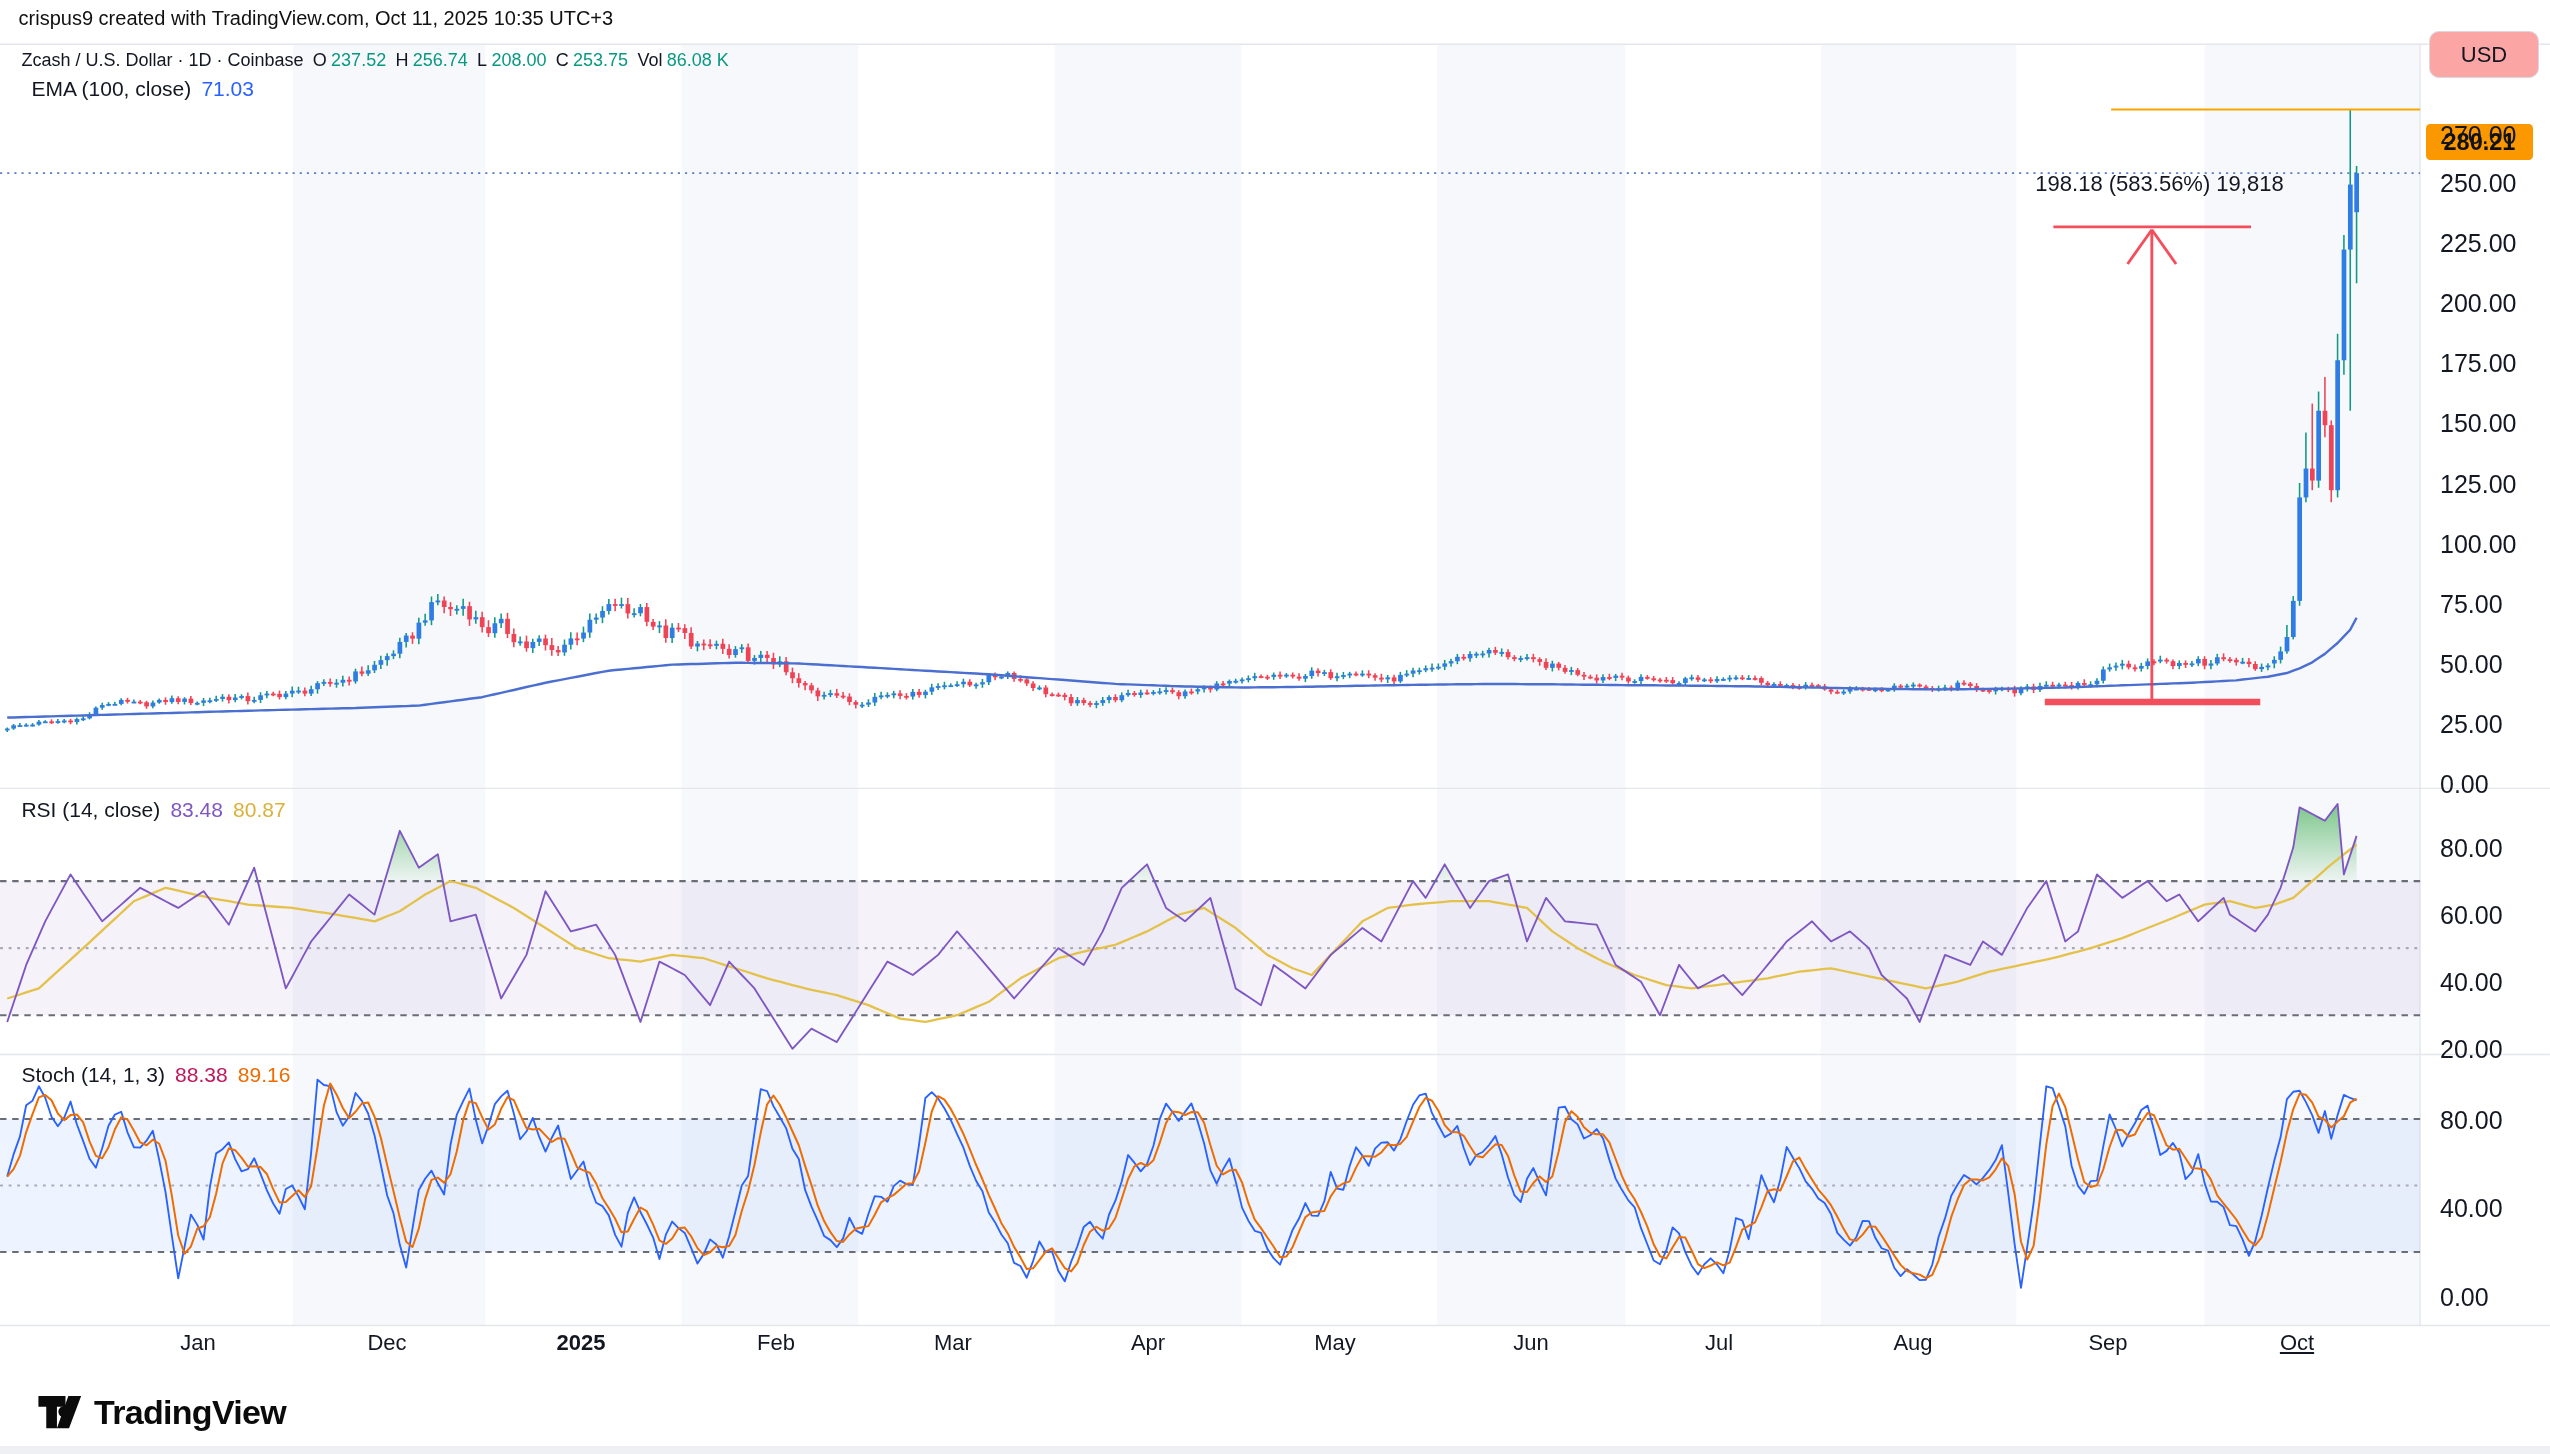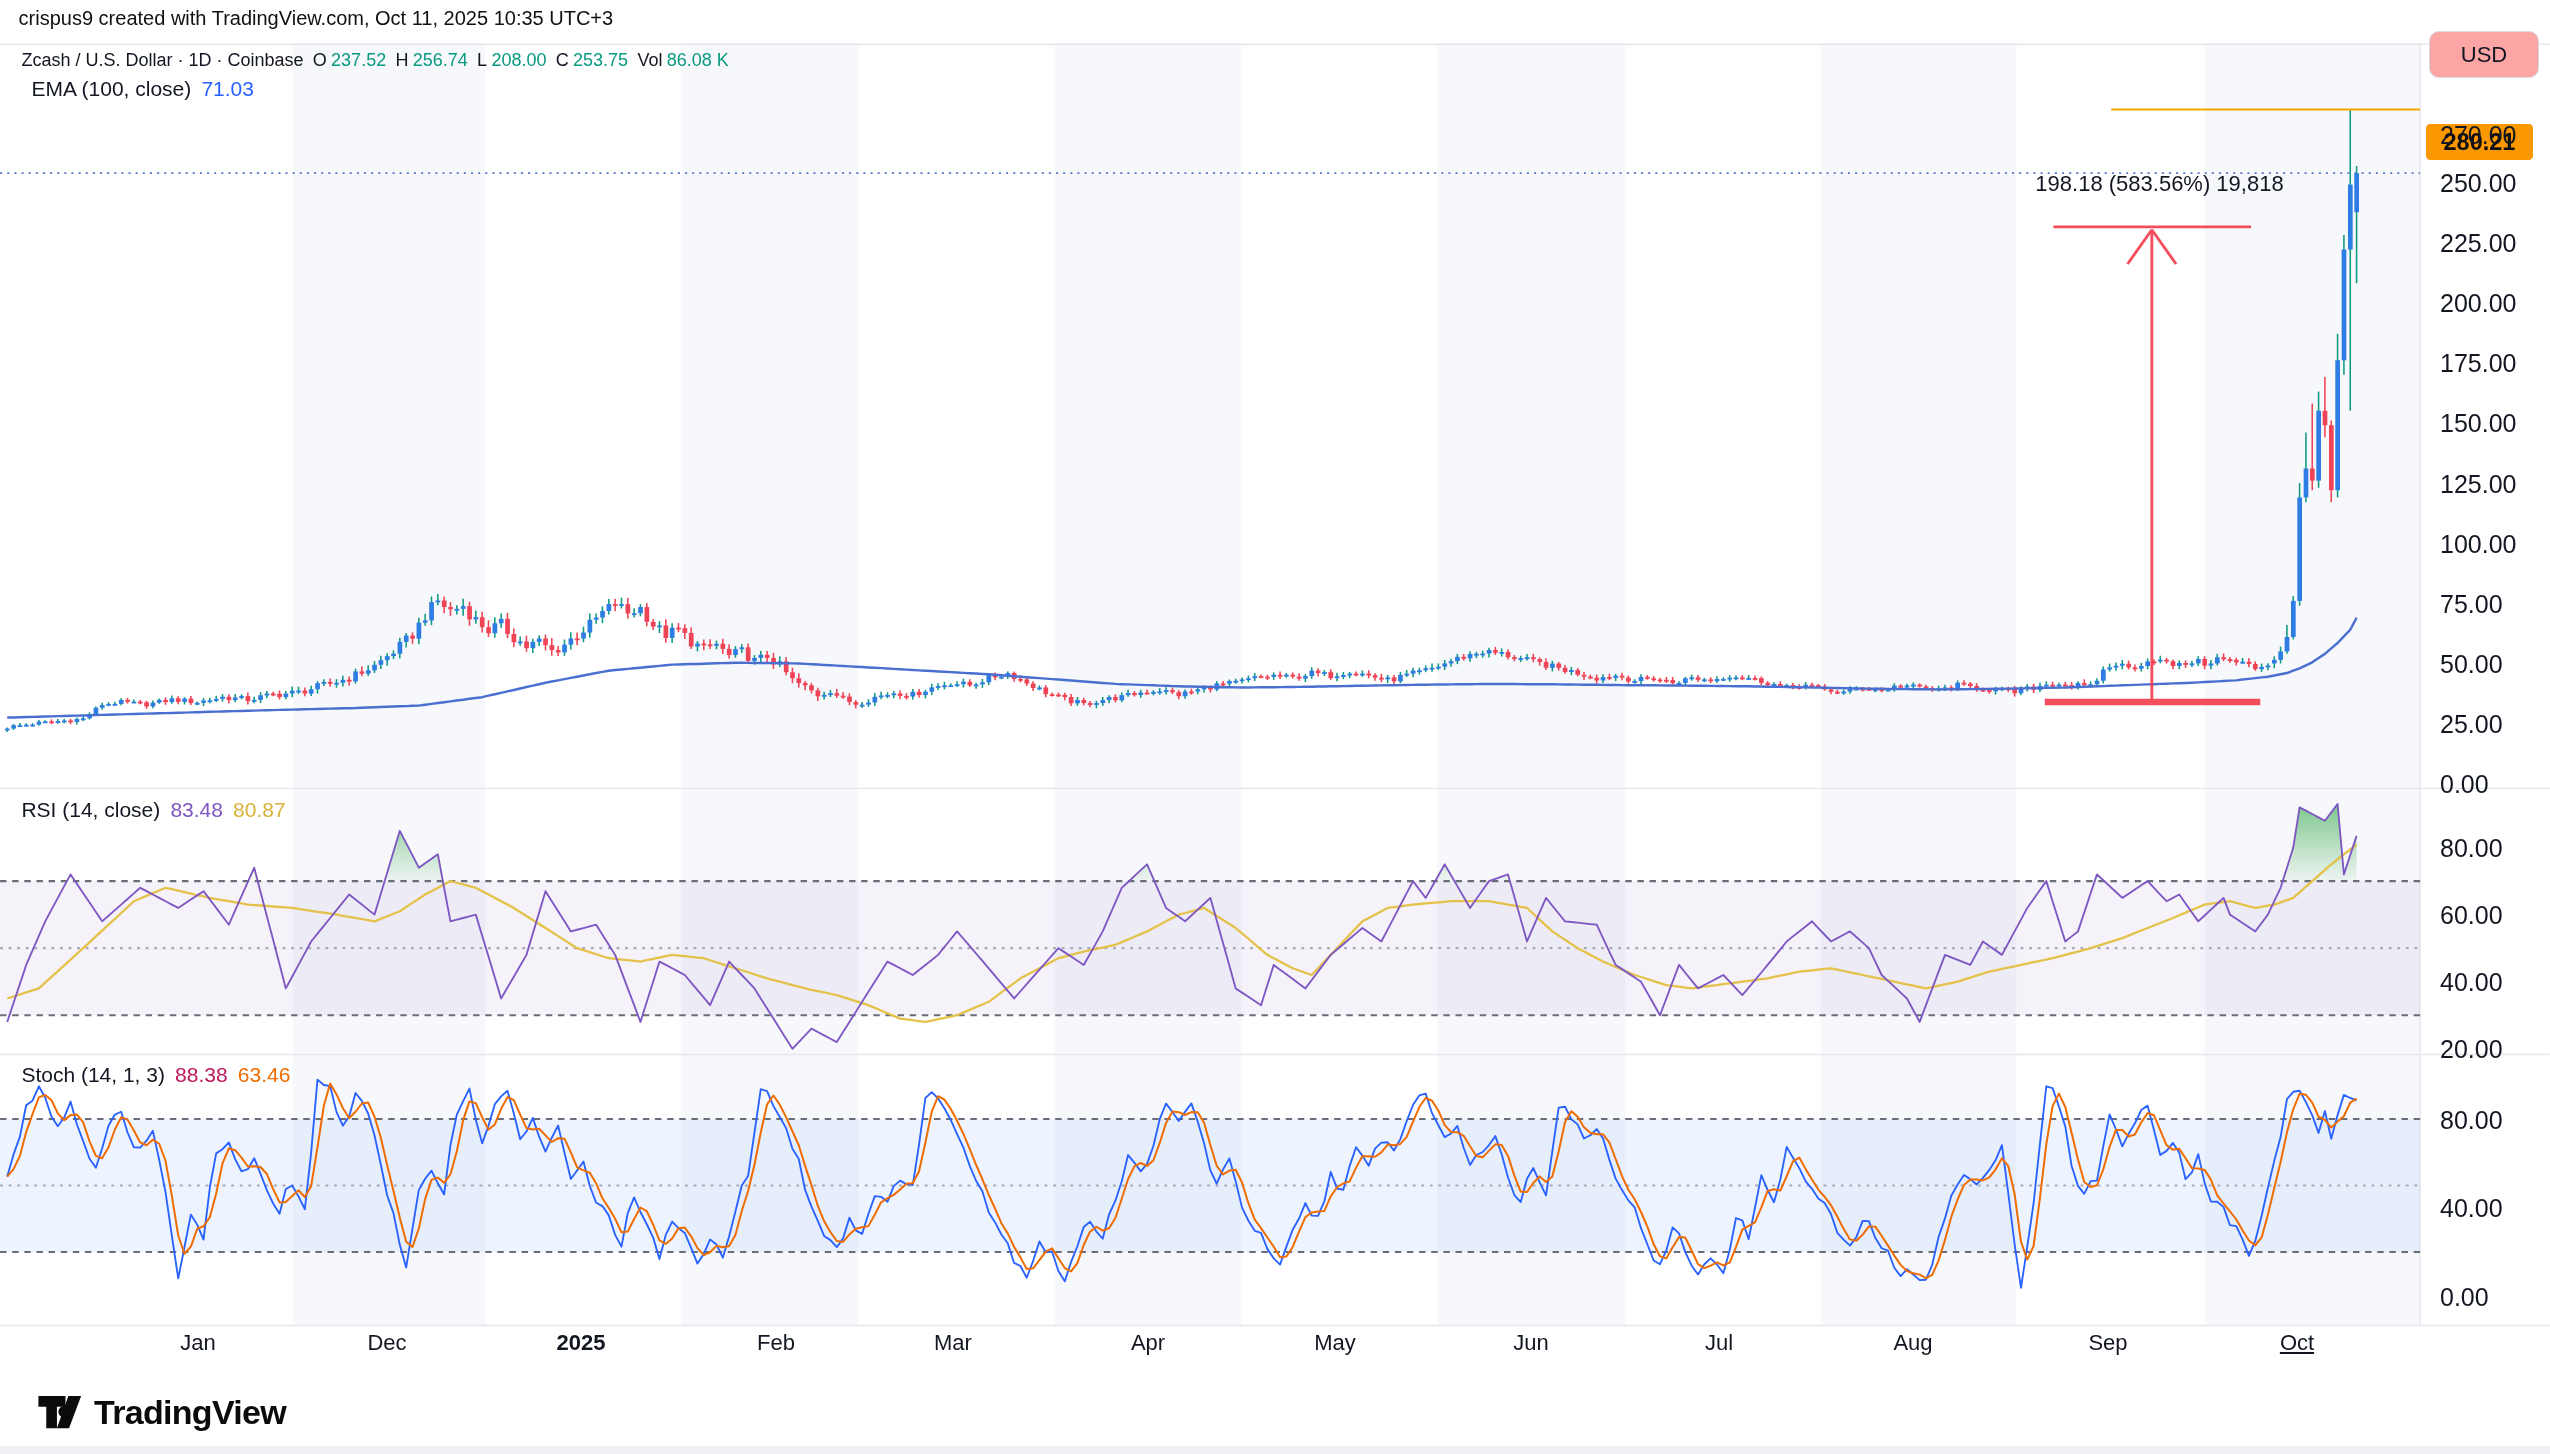--- a/index.html
+++ b/index.html
@@ -824,21 +824,21 @@
       <path d="M3199.4,1235.0L3205.4,1216.2L3214.2,1188.0L3223.1,1131.6L3232.0,1136.3L3240.9,1141.0L3249.7,1145.7L3258.6,1150.4L3267.5,1138.7L3276.4,1126.9L3285.2,1225.6L3294.1,1198.6L3303.0,1171.6L3303.0,1235.0L3199.4,1235.0Z" fill="url(#gfill)"></path>
       <polyline points="10.0,1399.5 18.9,1396.7 27.8,1393.9 36.6,1391.0 45.5,1388.2 54.4,1385.4 63.3,1377.3 72.1,1369.3 81.0,1361.2 89.9,1353.2 98.8,1345.1 107.6,1337.1 116.5,1329.0 125.4,1320.8 134.3,1312.5 143.1,1304.3 152.0,1296.1 160.9,1287.9 169.8,1279.7 178.6,1271.4 187.5,1263.2 196.4,1259.4 205.3,1255.7 214.1,1251.9 223.0,1248.2 231.9,1244.4 240.8,1246.4 249.7,1248.4 258.5,1250.4 267.4,1252.5 276.3,1254.5 285.2,1256.5 294.0,1258.5 302.9,1260.1 311.8,1261.6 320.7,1263.2 329.5,1264.8 338.4,1266.3 347.3,1267.9 356.2,1268.6 365.0,1269.2 373.9,1269.9 382.8,1270.6 391.7,1271.3 400.5,1271.9 409.4,1272.6 418.3,1273.9 427.2,1275.3 436.0,1276.6 444.9,1278.0 453.8,1279.3 462.7,1280.7 471.6,1282.0 480.4,1283.6 489.3,1285.1 498.2,1286.7 507.1,1288.3 515.9,1289.8 524.8,1291.4 533.7,1287.9 542.6,1284.3 551.4,1280.8 560.3,1277.3 569.2,1271.4 578.1,1265.5 586.9,1259.7 595.8,1253.8 604.7,1249.1 613.6,1244.4 622.4,1239.7 631.3,1235.0 640.2,1237.3 649.1,1239.7 657.9,1242.0 666.8,1244.4 675.7,1249.1 684.6,1253.8 693.5,1258.5 702.3,1263.2 711.2,1267.9 720.1,1272.6 729.0,1278.2 737.8,1283.9 746.7,1289.5 755.6,1295.2 764.5,1300.8 773.3,1306.4 782.2,1312.1 791.1,1317.7 800.0,1323.4 808.8,1329.0 817.7,1331.8 826.6,1334.6 835.5,1337.5 844.3,1340.3 853.2,1343.1 862.1,1344.0 871.0,1345.0 879.8,1345.9 888.7,1346.9 897.6,1347.8 906.5,1345.9 915.4,1344.0 924.2,1342.2 933.1,1340.3 942.0,1338.4 950.9,1339.3 959.7,1340.3 968.6,1341.2 977.5,1342.2 986.4,1343.1 995.2,1345.9 1004.1,1348.7 1013.0,1351.6 1021.9,1354.4 1030.7,1357.2 1039.6,1360.0 1048.5,1362.8 1057.4,1365.7 1066.2,1368.5 1075.1,1371.3 1084.0,1373.7 1092.9,1376.0 1101.7,1378.3 1110.6,1380.7 1119.5,1383.0 1128.4,1385.4 1137.3,1387.3 1146.1,1389.2 1155.0,1391.0 1163.9,1392.9 1172.8,1394.8 1181.6,1397.6 1190.5,1400.4 1199.4,1403.3 1208.3,1406.1 1217.1,1408.9 1226.0,1412.7 1234.9,1416.4 1243.8,1420.2 1252.6,1423.9 1261.5,1427.7 1270.4,1428.9 1279.3,1430.0 1288.1,1431.2 1297.0,1432.4 1305.9,1430.5 1314.8,1428.6 1323.6,1426.8 1332.5,1424.9 1341.4,1423.0 1350.3,1419.2 1359.2,1415.5 1368.0,1411.7 1376.9,1408.0 1385.8,1404.2 1394.7,1397.6 1403.5,1391.0 1412.4,1384.5 1421.3,1377.9 1430.2,1371.3 1439.0,1366.6 1447.9,1361.9 1456.8,1357.2 1465.7,1352.5 1474.5,1347.8 1483.4,1343.1 1492.3,1340.8 1501.2,1338.4 1510.0,1336.0 1518.9,1333.7 1527.8,1331.8 1536.7,1329.9 1545.5,1328.1 1554.4,1326.2 1563.3,1324.3 1572.2,1320.5 1581.1,1316.8 1589.9,1313.0 1598.8,1309.3 1607.7,1305.5 1616.6,1300.8 1625.4,1296.1 1634.3,1291.4 1643.2,1286.7 1652.1,1282.0 1660.9,1279.7 1669.8,1277.3 1678.7,1275.0 1687.6,1272.6 1696.4,1278.2 1705.3,1283.9 1714.2,1289.5 1723.1,1295.2 1731.9,1300.8 1740.8,1308.3 1749.7,1315.8 1758.6,1323.4 1767.4,1330.9 1776.3,1338.4 1785.2,1343.1 1794.1,1347.8 1803.0,1352.5 1811.8,1357.2 1820.7,1360.3 1829.6,1363.5 1838.5,1366.6 1847.3,1357.2 1856.2,1347.8 1865.1,1338.4 1874.0,1329.0 1882.8,1319.6 1891.7,1310.2 1900.6,1300.8 1909.5,1291.4 1918.3,1286.7 1927.2,1282.0 1936.1,1277.3 1945.0,1272.6 1953.8,1271.4 1962.7,1270.3 1971.6,1269.1 1980.5,1267.9 1989.3,1267.1 1998.2,1266.3 2007.1,1265.5 2016.0,1264.8 2024.9,1264.0 2033.7,1263.2 2042.6,1263.2 2051.5,1263.2 2060.4,1263.2 2069.2,1263.2 2078.1,1263.2 2087.0,1263.2 2095.9,1264.8 2104.7,1266.3 2113.6,1267.9 2122.5,1269.5 2131.4,1271.0 2140.2,1272.6 2149.1,1280.8 2158.0,1289.0 2166.9,1297.3 2175.7,1305.5 2184.6,1311.4 2193.5,1317.3 2202.4,1323.1 2211.2,1329.0 2220.1,1333.7 2229.0,1338.4 2237.9,1343.1 2246.8,1347.8 2255.6,1351.6 2264.5,1355.3 2273.4,1359.1 2282.3,1362.8 2291.1,1366.6 2300.0,1369.4 2308.9,1372.2 2317.8,1375.1 2326.6,1377.9 2335.5,1380.7 2344.4,1381.9 2353.3,1383.0 2362.1,1384.2 2371.0,1385.4 2379.9,1384.2 2388.8,1383.0 2397.6,1381.9 2406.5,1380.7 2415.4,1379.5 2424.3,1378.3 2433.1,1377.2 2442.0,1376.0 2450.9,1374.8 2459.8,1373.7 2468.7,1372.5 2477.5,1371.3 2486.4,1369.4 2495.3,1367.5 2504.2,1365.7 2513.0,1363.8 2521.9,1361.9 2530.8,1361.0 2539.7,1360.0 2548.5,1359.1 2557.4,1358.1 2566.3,1357.2 2575.2,1359.1 2584.0,1361.0 2592.9,1362.8 2601.8,1364.7 2610.7,1366.6 2619.5,1368.5 2628.4,1370.4 2637.3,1372.2 2646.2,1374.1 2655.0,1376.0 2663.9,1377.9 2672.8,1379.8 2681.7,1381.6 2690.6,1383.5 2699.4,1385.4 2708.3,1383.5 2717.2,1381.6 2726.1,1379.8 2734.9,1377.9 2743.8,1376.0 2752.7,1373.2 2761.6,1370.4 2770.4,1367.5 2779.3,1364.7 2788.2,1361.9 2797.1,1360.0 2805.9,1358.1 2814.8,1356.3 2823.7,1354.4 2832.6,1352.5 2841.4,1350.6 2850.3,1348.7 2859.2,1346.9 2868.1,1345.0 2876.9,1343.1 2885.8,1340.8 2894.7,1338.4 2903.6,1336.0 2912.5,1333.7 2921.3,1331.3 2930.2,1329.0 2939.1,1326.2 2948.0,1323.4 2956.8,1320.5 2965.7,1317.7 2974.6,1314.9 2983.5,1311.4 2992.3,1307.8 3001.2,1304.3 3010.1,1300.8 3019.0,1297.3 3027.8,1293.8 3036.7,1290.2 3045.6,1286.7 3054.5,1282.9 3063.3,1279.2 3072.2,1275.4 3081.1,1271.7 3090.0,1267.9 3098.8,1266.7 3107.7,1265.5 3116.6,1264.4 3125.5,1263.2 3134.4,1265.5 3143.2,1267.9 3152.1,1270.3 3161.0,1272.6 3169.9,1271.0 3178.7,1269.5 3187.6,1267.9 3196.5,1264.8 3205.4,1261.6 3214.2,1258.5 3223.1,1250.7 3232.0,1242.8 3240.9,1235.0 3249.7,1227.2 3258.6,1219.3 3267.5,1211.5 3276.4,1204.5 3285.2,1197.4 3294.1,1190.7 3303.0,1183.9 " fill="none" stroke="#e4c24a" stroke-width="3.2" stroke-linejoin="round"></polyline>
       <polyline points="10.0,1432.4 18.9,1405.8 27.8,1379.1 36.6,1352.5 45.5,1332.1 54.4,1311.8 63.3,1291.4 72.1,1275.0 81.0,1258.5 89.9,1242.0 98.8,1225.6 107.6,1238.8 116.5,1251.9 125.4,1265.1 134.3,1278.2 143.1,1291.4 152.0,1283.6 160.9,1275.7 169.8,1267.9 178.6,1260.1 187.5,1252.2 196.4,1244.4 205.3,1249.1 214.1,1253.8 223.0,1258.5 231.9,1263.2 240.8,1267.9 249.7,1272.6 258.5,1266.7 267.4,1260.8 276.3,1255.0 285.2,1249.1 294.0,1260.8 302.9,1272.6 311.8,1284.3 320.7,1296.1 329.5,1276.1 338.4,1256.2 347.3,1236.2 356.2,1216.2 365.0,1250.0 373.9,1283.9 382.8,1317.7 391.7,1351.6 400.5,1385.4 409.4,1369.0 418.3,1352.5 427.2,1336.0 436.0,1319.6 444.9,1308.6 453.8,1297.7 462.7,1286.7 471.6,1275.7 480.4,1264.8 489.3,1253.8 498.2,1260.8 507.1,1267.9 515.9,1275.0 524.8,1282.0 533.7,1252.6 542.6,1223.3 551.4,1193.9 560.3,1164.5 569.2,1181.7 578.1,1199.0 586.9,1216.2 595.8,1209.9 604.7,1203.7 613.6,1197.4 622.4,1244.4 631.3,1291.4 640.2,1289.0 649.1,1286.7 657.9,1284.3 666.8,1282.0 675.7,1311.4 684.6,1340.8 693.5,1370.1 702.3,1399.5 711.2,1384.2 720.1,1369.0 729.0,1353.7 737.8,1338.4 746.7,1308.6 755.6,1278.9 764.5,1249.1 773.3,1263.2 782.2,1277.3 791.1,1291.4 800.0,1305.5 808.8,1303.2 817.7,1300.8 826.6,1298.5 835.5,1296.1 844.3,1310.2 853.2,1324.3 862.1,1338.4 871.0,1361.9 879.8,1385.4 888.7,1408.9 897.6,1432.4 906.5,1404.2 915.4,1376.0 924.2,1347.8 933.1,1352.5 942.0,1357.2 950.9,1361.9 959.7,1366.6 968.6,1377.2 977.5,1387.8 986.4,1398.3 995.2,1408.9 1004.1,1388.5 1013.0,1368.2 1021.9,1347.8 1030.7,1357.2 1039.6,1366.6 1048.5,1376.0 1057.4,1385.4 1066.2,1399.5 1075.1,1413.6 1084.0,1427.7 1092.9,1441.8 1101.7,1455.9 1110.6,1470.0 1119.5,1460.6 1128.4,1451.2 1137.3,1441.8 1146.1,1446.5 1155.0,1451.2 1163.9,1455.9 1172.8,1460.6 1181.6,1446.5 1190.5,1432.4 1199.4,1418.3 1208.3,1404.2 1217.1,1390.1 1226.0,1376.0 1234.9,1361.9 1243.8,1347.8 1252.6,1352.5 1261.5,1357.2 1270.4,1361.9 1279.3,1366.6 1288.1,1359.5 1297.0,1352.5 1305.9,1345.5 1314.8,1338.4 1323.6,1327.4 1332.5,1316.5 1341.4,1305.5 1350.3,1315.8 1359.2,1326.2 1368.0,1336.5 1376.9,1346.9 1385.8,1357.2 1394.7,1367.8 1403.5,1378.3 1412.4,1388.9 1421.3,1399.5 1430.2,1389.4 1439.0,1379.4 1447.9,1369.3 1456.8,1359.2 1465.7,1349.1 1474.5,1339.1 1483.4,1329.0 1492.3,1334.9 1501.2,1340.8 1510.0,1346.6 1518.9,1352.5 1527.8,1336.8 1536.7,1321.2 1545.5,1305.5 1554.4,1285.1 1563.3,1264.8 1572.2,1244.4 1581.1,1236.2 1589.9,1228.0 1598.8,1219.7 1607.7,1211.5 1616.6,1231.9 1625.4,1252.2 1634.3,1272.6 1643.2,1278.9 1652.1,1285.1 1660.9,1291.4 1669.8,1283.2 1678.7,1275.0 1687.6,1266.7 1696.4,1258.5 1705.3,1290.2 1714.2,1322.0 1723.1,1353.7 1731.9,1385.4 1740.8,1391.3 1749.7,1397.2 1758.6,1403.0 1767.4,1408.9 1776.3,1380.7 1785.2,1352.5 1794.1,1359.1 1803.0,1365.7 1811.8,1372.2 1820.7,1378.8 1829.6,1385.4 1838.5,1373.7 1847.3,1361.9 1856.2,1350.2 1865.1,1338.4 1874.0,1330.9 1882.8,1323.4 1891.7,1315.8 1900.6,1308.3 1909.5,1300.8 1918.3,1307.1 1927.2,1313.3 1936.1,1319.6 1945.0,1302.7 1953.8,1285.8 1962.7,1268.8 1971.6,1251.9 1980.5,1235.0 1989.3,1246.8 1998.2,1258.5 2007.1,1242.8 2016.0,1227.2 2024.9,1211.5 2033.7,1226.8 2042.6,1242.0 2051.5,1257.3 2060.4,1272.6 2069.2,1260.1 2078.1,1247.5 2087.0,1235.0 2095.9,1231.9 2104.7,1228.7 2113.6,1225.6 2122.5,1256.9 2131.4,1288.3 2140.2,1319.6 2149.1,1299.2 2158.0,1278.9 2166.9,1258.5 2175.7,1269.5 2184.6,1280.4 2193.5,1291.4 2202.4,1292.3 2211.2,1293.3 2220.1,1294.2 2229.0,1295.2 2237.9,1296.1 2246.8,1314.9 2255.6,1333.7 2264.5,1352.5 2273.4,1358.4 2282.3,1364.3 2291.1,1370.1 2300.0,1376.0 2308.9,1391.7 2317.8,1407.3 2326.6,1423.0 2335.5,1399.5 2344.4,1376.0 2353.3,1352.5 2362.1,1363.5 2371.0,1374.4 2379.9,1385.4 2388.8,1380.7 2397.6,1376.0 2406.5,1371.3 2415.4,1366.6 2424.3,1376.0 2433.1,1385.4 2442.0,1394.8 2450.9,1384.2 2459.8,1373.7 2468.7,1363.1 2477.5,1352.5 2486.4,1341.5 2495.3,1330.6 2504.2,1319.6 2513.0,1312.5 2521.9,1305.5 2530.8,1298.5 2539.7,1291.4 2548.5,1300.8 2557.4,1310.2 2566.3,1319.6 2575.2,1314.9 2584.0,1310.2 2592.9,1305.5 2601.8,1313.3 2610.7,1321.2 2619.5,1329.0 2628.4,1347.8 2637.3,1366.6 2646.2,1374.8 2655.0,1383.0 2663.9,1391.3 2672.8,1399.5 2681.7,1416.0 2690.6,1432.4 2699.4,1408.9 2708.3,1385.4 2717.2,1361.9 2726.1,1338.4 2734.9,1341.9 2743.8,1345.5 2752.7,1349.0 2761.6,1352.5 2770.4,1336.0 2779.3,1319.6 2788.2,1325.9 2797.1,1332.1 2805.9,1338.4 2814.8,1322.0 2823.7,1305.5 2832.6,1289.0 2841.4,1272.6 2850.3,1260.1 2859.2,1247.5 2868.1,1235.0 2876.9,1263.2 2885.8,1291.4 2894.7,1319.6 2903.6,1312.5 2912.5,1305.5 2921.3,1278.9 2930.2,1252.2 2939.1,1225.6 2948.0,1233.8 2956.8,1242.0 2965.7,1250.3 2974.6,1258.5 2983.5,1252.6 2992.3,1246.8 3001.2,1240.9 3010.1,1235.0 3019.0,1244.4 3027.8,1253.8 3036.7,1263.2 3045.6,1258.5 3054.5,1253.8 3063.3,1266.3 3072.2,1278.9 3081.1,1291.4 3090.0,1283.2 3098.8,1275.0 3107.7,1266.7 3116.6,1258.5 3125.5,1282.0 3134.4,1287.9 3143.2,1293.8 3152.1,1299.6 3161.0,1305.5 3169.9,1293.8 3178.7,1282.0 3187.6,1263.2 3196.5,1244.4 3205.4,1216.2 3214.2,1188.0 3223.1,1131.6 3232.0,1136.3 3240.9,1141.0 3249.7,1145.7 3258.6,1150.4 3267.5,1138.7 3276.4,1126.9 3285.2,1225.6 3294.1,1198.6 3303.0,1171.6 " fill="none" stroke="#7e57c2" stroke-width="2.6" stroke-linejoin="round"></polyline>
       <polyline points="10.0,1649.2 18.9,1618.1 27.8,1593.2 36.6,1549.2 45.5,1542.8 54.4,1522.6 63.3,1538.7 72.1,1565.2 81.0,1578.6 89.9,1566.4 98.8,1544.0 107.6,1575.8 116.5,1599.5 125.4,1624.1 134.3,1636.8 143.1,1609.5 152.0,1577.8 160.9,1562.2 169.8,1558.3 178.6,1587.1 187.5,1608.0 196.4,1608.6 205.3,1598.9 214.1,1584.8 223.0,1625.5 231.9,1670.9 240.8,1732.2 249.7,1791.9 258.5,1747.9 267.4,1702.4 276.3,1716.5 285.2,1737.5 294.0,1664.5 302.9,1616.6 311.8,1610.8 320.7,1601.2 329.5,1624.6 338.4,1641.7 347.3,1638.8 356.2,1623.4 365.0,1645.1 373.9,1668.2 382.8,1686.9 391.7,1701.2 400.5,1666.5 409.4,1661.7 418.3,1676.9 427.2,1694.9 436.0,1616.0 444.9,1513.2 453.8,1520.8 462.7,1522.4 471.6,1558.8 480.4,1577.8 489.3,1565.0 498.2,1532.0 507.1,1543.1 515.9,1560.7 524.8,1591.1 533.7,1632.5 542.6,1675.7 551.4,1700.4 560.3,1744.8 569.2,1776.7 578.1,1721.7 586.9,1668.1 595.8,1652.2 604.7,1640.9 613.6,1658.6 622.4,1674.2 631.3,1604.9 640.2,1562.2 649.1,1543.4 657.9,1525.8 666.8,1569.4 675.7,1602.6 684.6,1577.9 693.5,1547.6 702.3,1536.8 711.2,1528.9 720.1,1560.8 729.0,1596.8 737.8,1586.0 746.7,1566.9 755.6,1593.3 764.5,1614.1 773.3,1594.7 782.2,1577.6 791.1,1615.7 800.0,1652.6 808.8,1640.7 817.7,1628.1 826.6,1662.4 835.5,1685.9 844.3,1690.5 853.2,1703.5 862.1,1730.9 871.0,1747.4 879.8,1700.3 888.7,1678.4 897.6,1698.8 906.5,1716.0 915.4,1734.7 924.2,1764.8 933.1,1730.9 942.0,1712.2 950.9,1721.4 959.7,1728.1 968.6,1749.0 977.5,1771.1 986.4,1757.5 995.2,1737.2 1004.1,1744.3 1013.0,1762.8 1021.9,1732.8 1030.7,1698.0 1039.6,1661.7 1048.5,1648.3 1057.4,1587.5 1066.2,1526.7 1075.1,1529.4 1084.0,1550.4 1092.9,1565.6 1101.7,1581.2 1110.6,1610.1 1119.5,1624.5 1128.4,1667.9 1137.3,1691.3 1146.1,1710.9 1155.0,1732.3 1163.9,1738.2 1172.8,1748.1 1181.6,1735.8 1190.5,1706.9 1199.4,1724.5 1208.3,1729.5 1217.1,1701.6 1226.0,1676.5 1234.9,1677.5 1243.8,1684.5 1252.6,1662.6 1261.5,1654.8 1270.4,1659.8 1279.3,1661.2 1288.1,1604.1 1297.0,1539.0 1305.9,1530.8 1314.8,1539.7 1323.6,1553.4 1332.5,1569.8 1341.4,1589.7 1350.3,1608.7 1359.2,1634.1 1368.0,1655.0 1376.9,1669.6 1385.8,1699.6 1394.7,1713.4 1403.5,1730.4 1412.4,1742.5 1421.3,1770.2 1430.2,1774.5 1439.0,1791.0 1447.9,1767.6 1456.8,1740.1 1465.7,1755.1 1474.5,1754.2 1483.4,1781.5 1492.3,1796.0 1501.2,1768.8 1510.0,1746.8 1518.9,1719.7 1527.8,1712.6 1536.7,1726.2 1545.5,1736.3 1554.4,1702.3 1563.3,1683.0 1572.2,1655.6 1581.1,1619.0 1589.9,1629.7 1598.8,1641.8 1607.7,1631.3 1616.6,1606.0 1625.4,1568.7 1634.3,1546.9 1643.2,1558.7 1652.1,1571.2 1660.9,1558.4 1669.8,1546.6 1678.7,1572.2 1687.6,1602.4 1696.4,1640.4 1705.3,1659.2 1714.2,1639.1 1723.1,1623.7 1731.9,1655.9 1740.8,1692.7 1749.7,1711.0 1758.6,1725.1 1767.4,1728.1 1776.3,1750.5 1785.2,1763.8 1794.1,1772.5 1803.0,1747.4 1811.8,1723.6 1820.7,1708.0 1829.6,1686.3 1838.5,1703.9 1847.3,1704.3 1856.2,1683.7 1865.1,1642.6 1874.0,1666.1 1882.8,1667.6 1891.7,1634.1 1900.6,1608.0 1909.5,1619.8 1918.3,1634.1 1927.2,1610.0 1936.1,1601.6 1945.0,1601.0 1953.8,1612.7 1962.7,1596.6 1971.6,1571.3 1980.5,1548.5 1989.3,1535.4 1998.2,1532.9 2007.1,1560.3 2016.0,1577.2 2024.9,1593.9 2033.7,1588.8 2042.6,1578.1 2051.5,1609.1 2060.4,1632.9 2069.2,1618.9 2078.1,1614.7 2087.0,1604.9 2095.9,1592.4 2104.7,1617.8 2113.6,1650.5 2122.5,1675.0 2131.4,1684.9 2140.2,1652.2 2149.1,1637.2 2158.0,1657.4 2166.9,1675.4 2175.7,1613.8 2184.6,1552.5 2193.5,1551.3 2202.4,1568.7 2211.2,1576.0 2220.1,1595.8 2229.0,1591.2 2237.9,1582.6 2246.8,1595.9 2255.6,1625.4 2264.5,1652.0 2273.4,1668.1 2282.3,1682.5 2291.1,1692.2 2300.0,1721.5 2308.9,1744.0 2317.8,1766.8 2326.6,1772.0 2335.5,1752.6 2344.4,1720.3 2353.3,1728.8 2362.1,1755.1 2371.0,1774.1 2379.9,1786.4 2388.8,1772.1 2397.6,1763.7 2406.5,1772.4 2415.4,1784.6 2424.3,1752.4 2433.1,1707.3 2442.0,1710.5 2450.9,1736.9 2459.8,1692.9 2468.7,1647.1 2477.5,1668.0 2486.4,1685.2 2495.3,1653.3 2504.2,1607.5 2513.0,1622.8 2521.9,1637.3 2530.8,1656.0 2539.7,1666.3 2548.5,1679.9 2557.4,1686.3 2566.3,1701.7 2575.2,1728.1 2584.0,1737.5 2592.9,1746.0 2601.8,1734.1 2610.7,1711.3 2619.5,1711.6 2628.4,1735.0 2637.3,1749.6 2646.2,1753.0 2655.0,1777.0 2663.9,1788.7 2672.8,1779.0 2681.7,1786.4 2690.6,1794.3 2699.4,1793.7 2708.3,1772.5 2717.2,1733.4 2726.1,1707.8 2734.9,1676.0 2743.8,1660.2 2752.7,1646.9 2761.6,1652.7 2770.4,1660.2 2779.3,1651.0 2788.2,1639.8 2797.1,1626.0 2805.9,1605.1 2814.8,1672.6 2823.7,1744.0 2832.6,1805.0 2841.4,1747.4 2850.3,1686.5 2859.2,1603.3 2868.1,1522.6 2876.9,1525.2 2885.8,1550.9 2894.7,1578.8 2903.6,1634.3 2912.5,1662.2 2921.3,1673.4 2930.2,1655.5 2939.1,1654.9 2948.0,1606.4 2956.8,1562.0 2965.7,1582.8 2974.6,1606.8 2983.5,1589.2 2992.3,1574.5 3001.2,1555.8 3010.1,1549.7 3019.0,1583.9 3027.8,1619.0 3036.7,1613.1 3045.6,1602.0 3054.5,1615.9 3063.3,1652.8 3072.2,1643.3 3081.1,1617.7 3090.0,1658.3 3098.8,1684.1 3107.7,1684.5 3116.6,1692.0 3125.5,1717.3 3134.4,1718.5 3143.2,1737.1 3152.1,1760.3 3161.0,1739.4 3169.9,1704.0 3178.7,1664.8 3187.6,1627.1 3196.5,1593.8 3205.4,1540.6 3214.2,1530.3 3223.1,1528.8 3232.0,1544.8 3240.9,1563.3 3249.7,1587.9 3258.6,1557.3 3267.5,1596.1 3276.4,1563.0 3285.2,1534.6 3294.1,1539.0 3303.0,1542.4 " fill="none" stroke="#2962ff" stroke-width="2.6" stroke-linejoin="round"></polyline>
       <polyline points="10.0,1649.2 18.9,1638.8 27.8,1620.2 36.6,1586.8 45.5,1561.7 54.4,1538.2 63.3,1534.7 72.1,1542.1 81.0,1560.8 89.9,1570.0 98.8,1563.0 107.6,1562.1 116.5,1573.1 125.4,1599.8 134.3,1620.1 143.1,1623.5 152.0,1608.0 160.9,1583.2 169.8,1566.1 178.6,1569.2 187.5,1584.5 196.4,1601.3 205.3,1605.2 214.1,1597.4 223.0,1603.1 231.9,1627.1 240.8,1676.2 249.7,1731.7 258.5,1757.3 267.4,1747.4 276.3,1722.3 285.2,1718.8 294.0,1706.2 302.9,1672.9 311.8,1630.7 320.7,1609.6 329.5,1612.2 338.4,1622.5 347.3,1635.0 356.2,1634.6 365.0,1635.7 373.9,1645.5 382.8,1666.7 391.7,1685.4 400.5,1684.9 409.4,1676.5 418.3,1668.4 427.2,1677.8 436.0,1662.6 444.9,1608.0 453.8,1550.0 462.7,1518.8 471.6,1534.0 480.4,1553.0 489.3,1567.2 498.2,1558.3 507.1,1546.7 515.9,1545.3 524.8,1565.0 533.7,1594.8 542.6,1633.1 551.4,1669.5 560.3,1707.0 569.2,1740.6 578.1,1747.8 586.9,1722.2 595.8,1680.7 604.7,1653.7 613.6,1650.6 622.4,1657.9 631.3,1645.9 640.2,1613.7 649.1,1570.1 657.9,1543.8 666.8,1546.2 675.7,1565.9 684.6,1583.3 693.5,1576.1 702.3,1554.1 711.2,1537.8 720.1,1542.1 729.0,1562.2 737.8,1581.2 746.7,1583.2 755.6,1582.1 764.5,1591.4 773.3,1600.7 782.2,1595.4 791.1,1596.0 800.0,1615.3 808.8,1636.3 817.7,1640.5 826.6,1643.7 835.5,1658.8 844.3,1679.6 853.2,1693.3 862.1,1708.3 871.0,1727.3 879.8,1726.2 888.7,1708.7 897.6,1692.5 906.5,1697.7 915.4,1716.5 924.2,1738.5 933.1,1743.5 942.0,1736.0 950.9,1721.5 959.7,1720.6 968.6,1732.8 977.5,1749.4 986.4,1759.2 995.2,1755.2 1004.1,1746.3 1013.0,1748.1 1021.9,1746.6 1030.7,1731.2 1039.6,1697.5 1048.5,1669.4 1057.4,1632.5 1066.2,1587.5 1075.1,1547.9 1084.0,1535.5 1092.9,1548.5 1101.7,1565.8 1110.6,1585.6 1119.5,1605.2 1128.4,1634.1 1137.3,1661.2 1146.1,1690.0 1155.0,1711.5 1163.9,1727.1 1172.8,1739.5 1181.6,1740.7 1190.5,1730.3 1199.4,1722.4 1208.3,1720.3 1217.1,1718.6 1226.0,1702.6 1234.9,1685.2 1243.8,1679.5 1252.6,1674.8 1261.5,1667.3 1270.4,1659.1 1279.3,1658.6 1288.1,1641.7 1297.0,1601.4 1305.9,1558.0 1314.8,1536.5 1323.6,1541.3 1332.5,1554.3 1341.4,1570.9 1350.3,1589.4 1359.2,1610.8 1368.0,1632.6 1376.9,1652.9 1385.8,1674.7 1394.7,1694.2 1403.5,1714.5 1412.4,1728.8 1421.3,1747.7 1430.2,1762.4 1439.0,1778.6 1447.9,1777.7 1456.8,1766.2 1465.7,1754.3 1474.5,1749.8 1483.4,1763.6 1492.3,1777.3 1501.2,1782.1 1510.0,1770.5 1518.9,1745.1 1527.8,1726.4 1536.7,1719.5 1545.5,1725.0 1554.4,1721.6 1563.3,1707.2 1572.2,1680.3 1581.1,1652.5 1589.9,1634.8 1598.8,1630.1 1607.7,1634.2 1616.6,1626.3 1625.4,1602.0 1634.3,1573.9 1643.2,1558.1 1652.1,1558.9 1660.9,1562.8 1669.8,1558.7 1678.7,1559.0 1687.6,1573.7 1696.4,1605.0 1705.3,1634.0 1714.2,1646.2 1723.1,1640.7 1731.9,1639.6 1740.8,1657.5 1749.7,1686.5 1758.6,1709.6 1767.4,1721.4 1776.3,1734.6 1785.2,1747.5 1794.1,1762.3 1803.0,1761.2 1811.8,1747.8 1820.7,1726.3 1829.6,1706.0 1838.5,1699.4 1847.3,1698.1 1856.2,1697.3 1865.1,1676.9 1874.0,1664.1 1882.8,1658.7 1891.7,1655.9 1900.6,1636.6 1909.5,1620.6 1918.3,1620.6 1927.2,1621.3 1936.1,1615.2 1945.0,1604.2 1953.8,1605.1 1962.7,1603.4 1971.6,1593.5 1980.5,1572.1 1989.3,1551.7 1998.2,1538.9 2007.1,1542.9 2016.0,1556.8 2024.9,1577.1 2033.7,1586.6 2042.6,1586.9 2051.5,1592.0 2060.4,1606.7 2069.2,1620.3 2078.1,1622.2 2087.0,1612.8 2095.9,1604.0 2104.7,1605.0 2113.6,1620.2 2122.5,1647.8 2131.4,1670.1 2140.2,1670.7 2149.1,1658.1 2158.0,1648.9 2166.9,1656.7 2175.7,1648.9 2184.6,1613.9 2193.5,1572.6 2202.4,1557.5 2211.2,1565.3 2220.1,1580.1 2229.0,1587.7 2237.9,1589.9 2246.8,1589.9 2255.6,1601.3 2264.5,1624.5 2273.4,1648.5 2282.3,1667.6 2291.1,1681.0 2300.0,1698.8 2308.9,1719.3 2317.8,1744.1 2326.6,1760.9 2335.5,1763.8 2344.4,1748.3 2353.3,1733.9 2362.1,1734.7 2371.0,1752.7 2379.9,1771.8 2388.8,1777.5 2397.6,1774.0 2406.5,1769.4 2415.4,1773.5 2424.3,1769.8 2433.1,1748.1 2442.0,1723.4 2450.9,1718.2 2459.8,1713.4 2468.7,1692.3 2477.5,1669.3 2486.4,1666.8 2495.3,1668.8 2504.2,1648.7 2513.0,1627.9 2521.9,1622.5 2530.8,1638.7 2539.7,1653.2 2548.5,1667.4 2557.4,1677.5 2566.3,1689.3 2575.2,1705.4 2584.0,1722.4 2592.9,1737.2 2601.8,1739.2 2610.7,1730.5 2619.5,1719.0 2628.4,1719.3 2637.3,1732.1 2646.2,1745.9 2655.0,1759.9 2663.9,1772.9 2672.8,1781.6 2681.7,1784.7 2690.6,1786.6 2699.4,1791.5 2708.3,1786.8 2717.2,1766.5 2726.1,1737.9 2734.9,1705.7 2743.8,1681.3 2752.7,1661.0 2761.6,1653.3 2770.4,1653.2 2779.3,1654.6 2788.2,1650.3 2797.1,1638.9 2805.9,1623.6 2814.8,1634.6 2823.7,1673.9 2832.6,1740.5 2841.4,1765.5 2850.3,1746.3 2859.2,1679.0 2868.1,1604.1 2876.9,1550.4 2885.8,1532.9 2894.7,1551.6 2903.6,1588.0 2912.5,1625.1 2921.3,1656.7 2930.2,1663.7 2939.1,1661.3 2948.0,1638.9 2956.8,1607.7 2965.7,1583.7 2974.6,1583.9 2983.5,1592.9 2992.3,1590.2 3001.2,1573.1 3010.1,1560.0 3019.0,1563.1 3027.8,1584.2 3036.7,1605.3 3045.6,1611.4 3054.5,1610.3 3063.3,1623.5 3072.2,1637.3 3081.1,1637.9 3090.0,1639.8 3098.8,1653.4 3107.7,1675.6 3116.6,1686.9 3125.5,1697.9 3134.4,1709.3 3143.2,1724.3 3152.1,1738.7 3161.0,1745.6 3169.9,1734.5 3178.7,1702.7 3187.6,1665.3 3196.5,1628.6 3205.4,1587.2 3214.2,1554.9 3223.1,1533.2 3232.0,1534.6 3240.9,1545.6 3249.7,1565.3 3258.6,1569.5 3267.5,1580.4 3276.4,1572.1 3285.2,1564.6 3294.1,1545.5 3303.0,1539.9 " fill="none" stroke="#ef6c00" stroke-width="2.8" stroke-linejoin="round"></polyline>
     </svg>
 
   <div class="abs lg" id="legend1"><span style="color: rgb(19, 23, 34);">Zcash / U.S. Dollar · 1D · Coinbase</span><span style="color: rgb(19, 23, 34);"> O</span><span style="color: rgb(8, 153, 129);">237.52</span><span style="color: rgb(19, 23, 34);"> H</span><span style="color: rgb(8, 153, 129);">256.74</span><span style="color: rgb(19, 23, 34);"> L</span><span style="color: rgb(8, 153, 129);">208.00</span><span style="color: rgb(19, 23, 34);"> C</span><span style="color: rgb(8, 153, 129);">253.75</span><span style="color: rgb(19, 23, 34);"> Vol</span><span style="color: rgb(8, 153, 129);">86.08 K</span></div>
   <div class="abs lg" id="legend2"><span style="color: rgb(19, 23, 34);">EMA (100, close)</span><span style="color: rgb(41, 98, 255);"> 71.03</span></div>
   <div class="abs lg" id="rsi-legend"><span style="color: rgb(19, 23, 34);">RSI (14, close)</span><span style="color: rgb(126, 87, 194);"> 83.48</span><span style="color: rgb(217, 177, 59);"> 80.87</span></div>
-  <div class="abs lg" id="stoch-legend"><span style="color: rgb(19, 23, 34);">Stoch (14, 1, 3)</span><span style="color: #be185d;"> 88.38</span><span style="color: rgb(239, 108, 0);"> 63.46</span></div>
+  <div class="abs lg" id="stoch-legend"><span style="color: rgb(19, 23, 34);">Stoch (14, 1, 3)</span><span style="color: #be185d;"> 88.38</span><span style="color: rgb(239, 108, 0);"> 89.16</span></div>
 
   <div class="abs" id="annotation">198.18 (583.56%) 19,818</div>
 
   <div class="abs" id="price-axis-zone"></div>
   <div class="abs" id="time-axis-zone"></div>
 
   <div class="abs" id="usd-button">USD</div>
   <div class="abs" id="price-badge">280.21</div>
 
   <div class="abs" id="logo">

